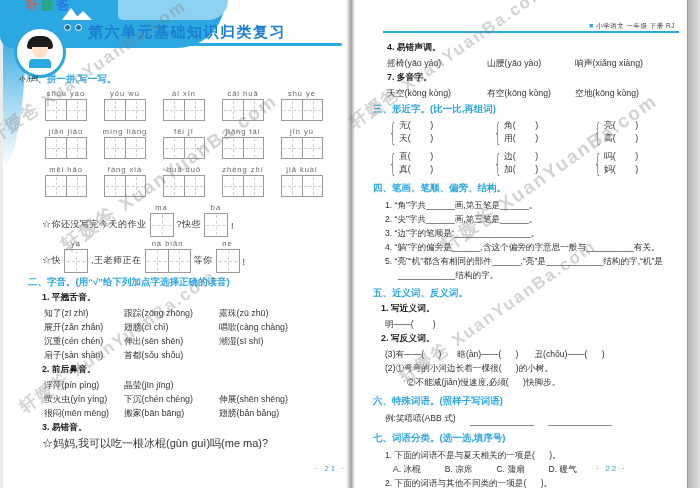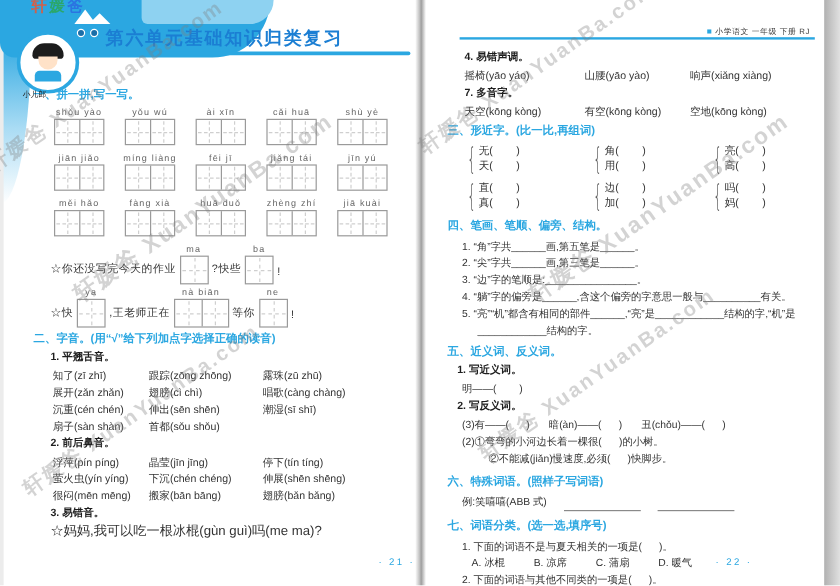--- a/index.html
+++ b/index.html
@@ -304,21 +304,20 @@
           <span>潮湿(sī shī)</span>
         </div>
         <div class="word-row">
           <span>扇子(sàn shàn)</span>
           <span>首都(sǒu shǒu)</span>
         </div>
         <div class="sub-label">2. 前后鼻音。</div>
         <div class="word-row">
           <span>浮萍(pín píng)</span>
           <span>晶莹(jīn jīng)</span>
-          <span>停下(tín tíng)</span>
         </div>
         <div class="word-row">
           <span>萤火虫(yín yíng)</span>
           <span>下沉(chén chéng)</span>
           <span>伸展(shēn shēng)</span>
         </div>
         <div class="word-row">
           <span>很闷(mēn mēng)</span>
           <span>搬家(bān bāng)</span>
           <span>翅膀(bǎn bǎng)</span>

